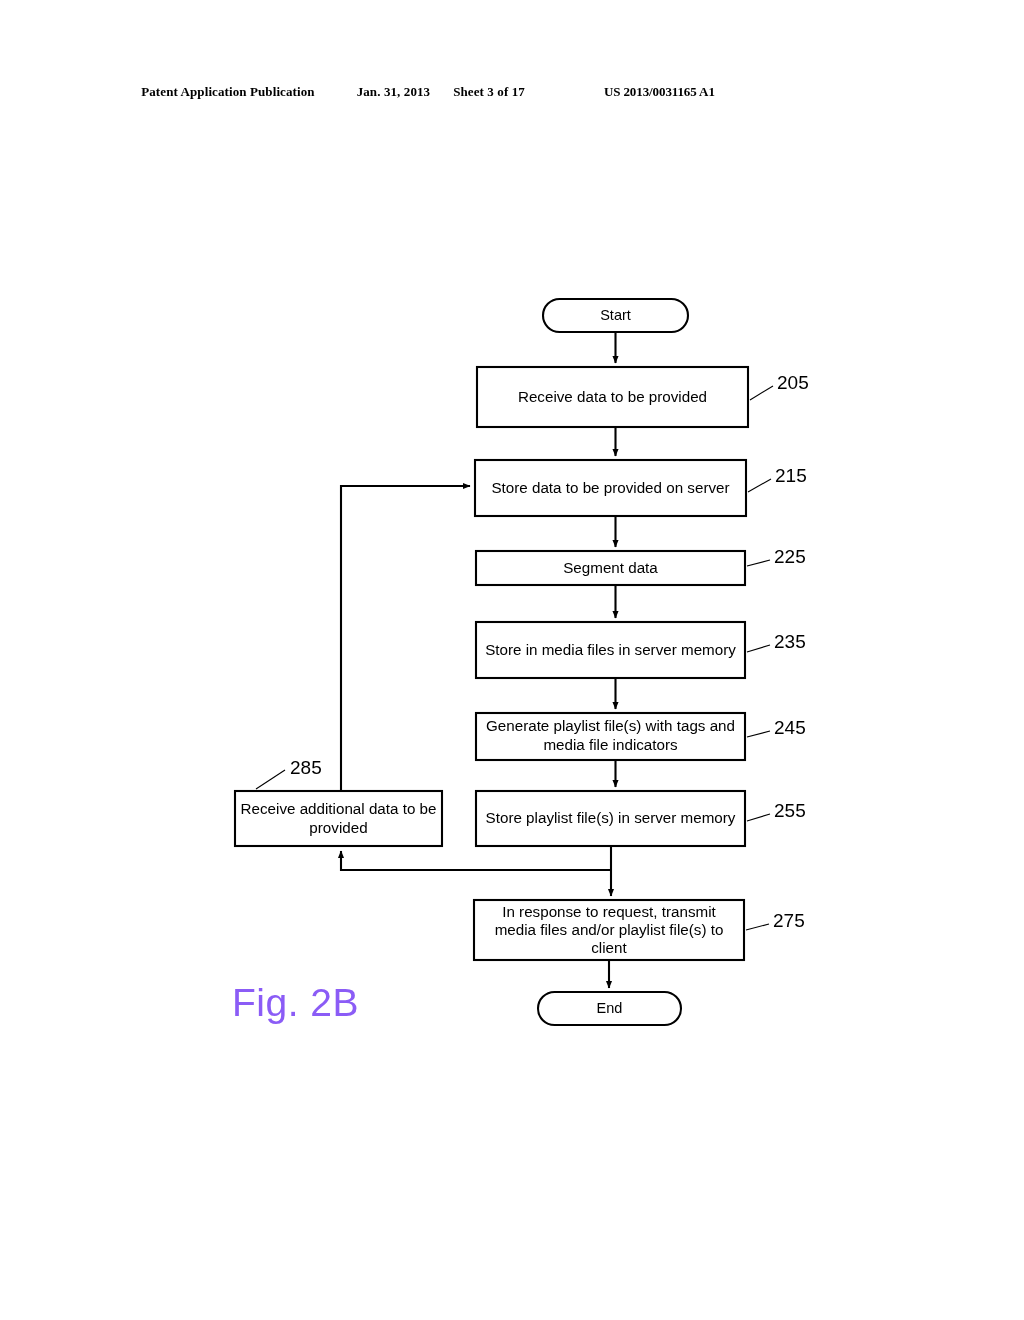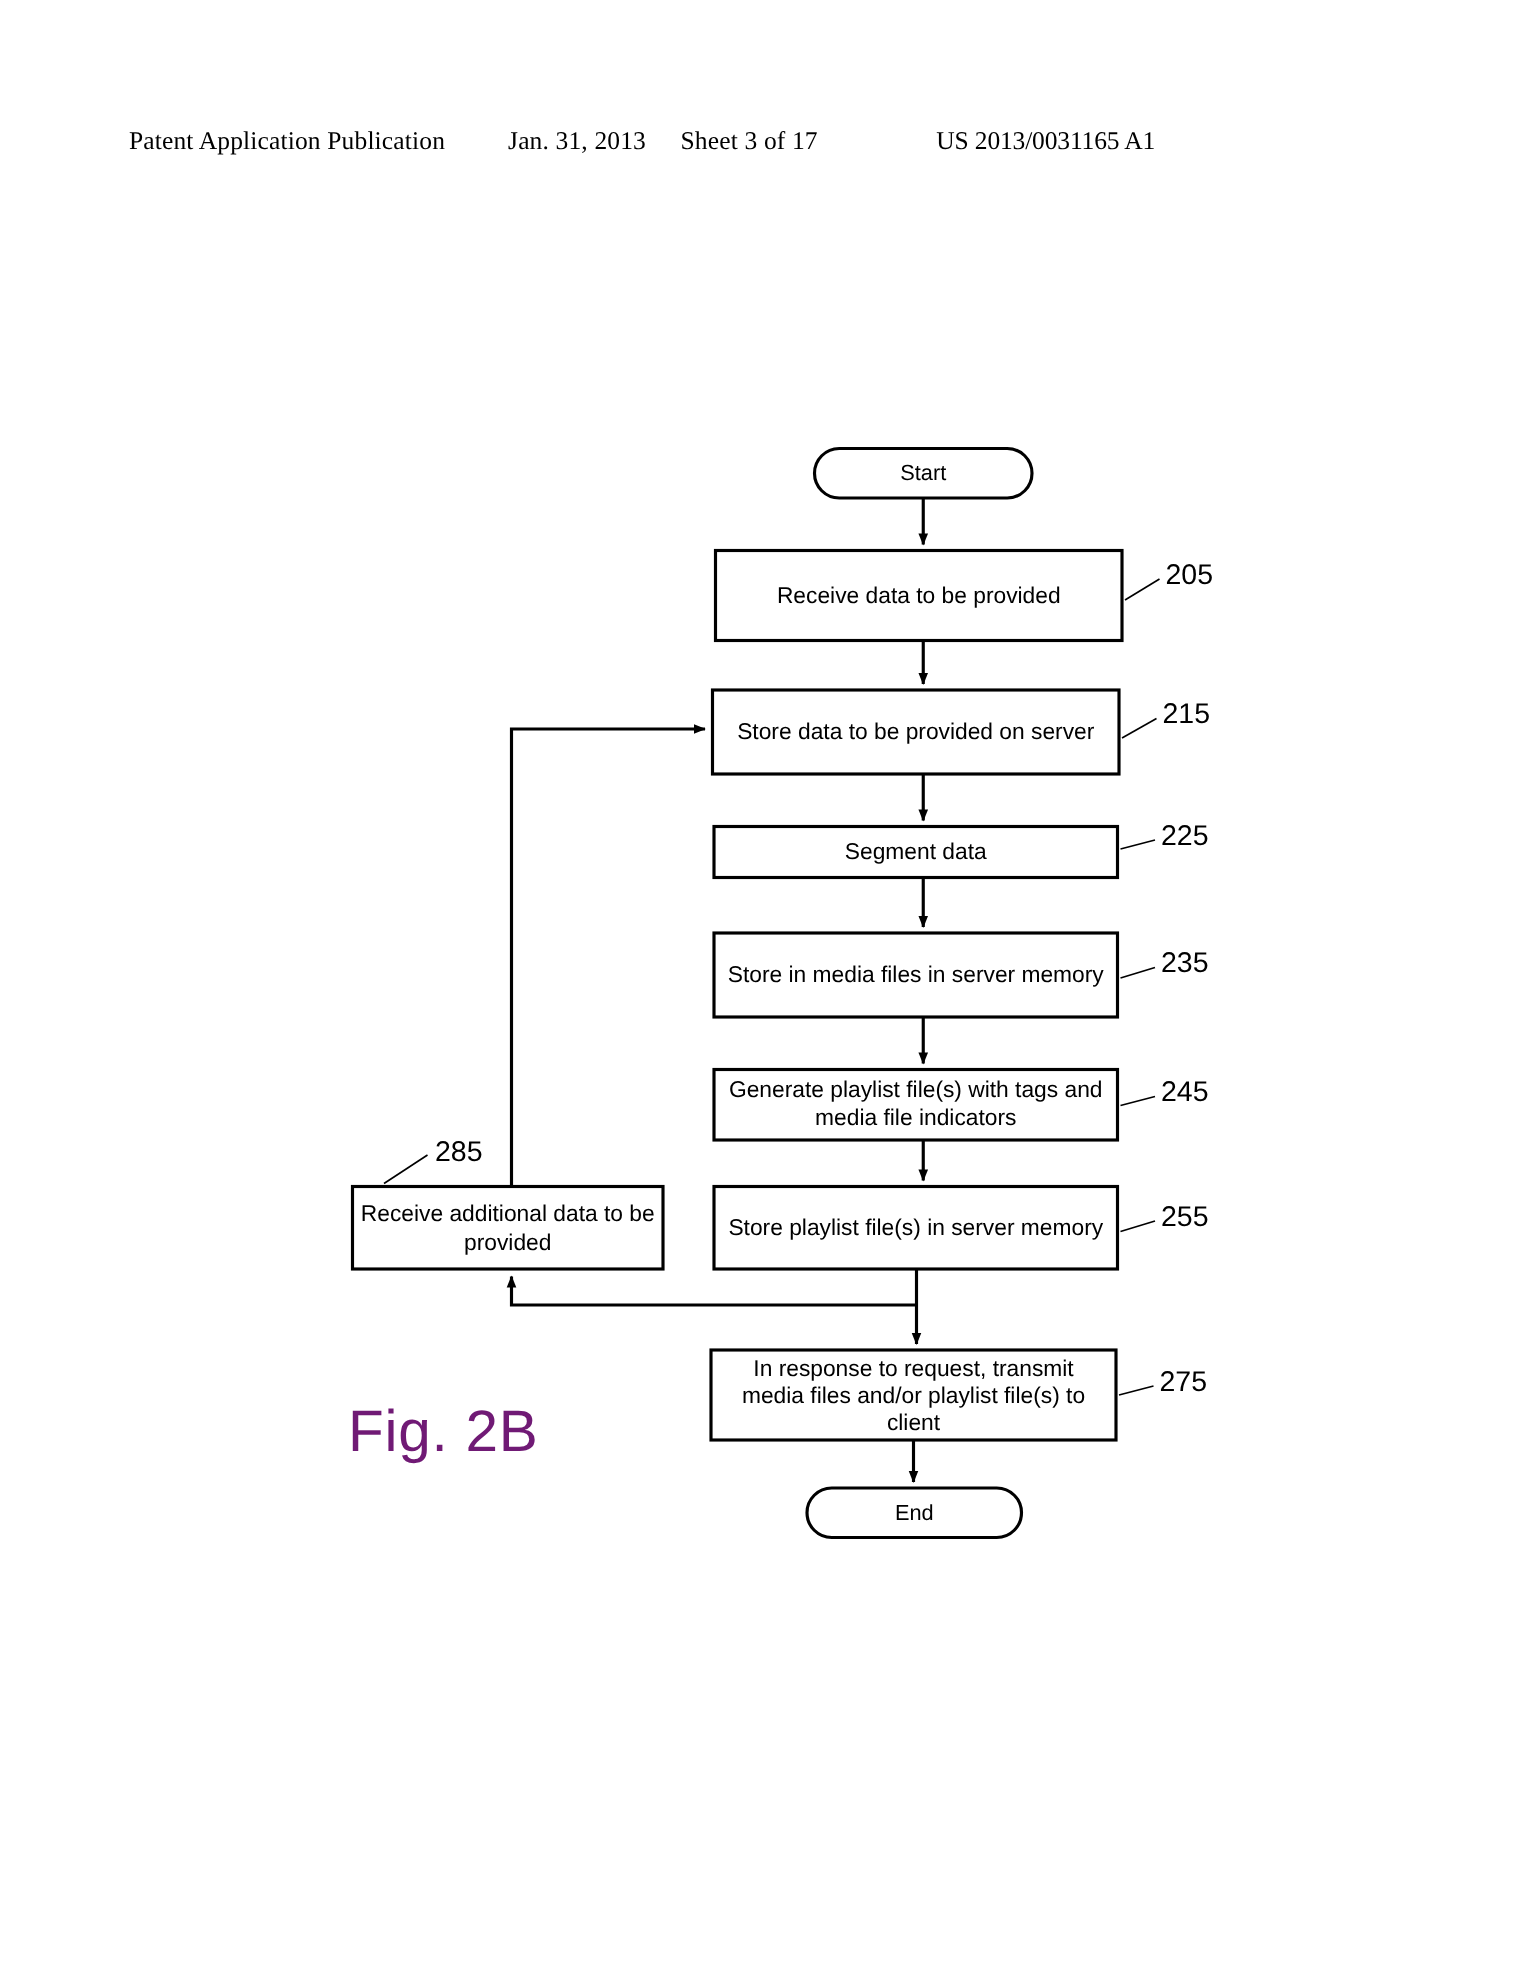--- a/index.html
+++ b/index.html
@@ -20,39 +20,39 @@
   #patent-header {
     position: absolute;
     left: 0;
     top: 84px;
     width: 856px;
     height: 30px;
     display: flex;
     align-items: baseline;
     justify-content: center;
     font-family: "Liberation Serif", serif;
-    font-weight: normal;
-    font-size: 17px;
+    font-weight: bold;
+    font-size: 13px;
     letter-spacing: 0.1px;
     white-space: nowrap;
   }
   #patent-header .hdr-pub     { margin-right: 42px; }
   #patent-header .hdr-date    { margin-right: 23px; }
   #patent-header .hdr-sheet   { margin-right: 46px; }
   #patent-header .hdr-docnum  { letter-spacing: -0.1px; margin-left: 33px; }
 
   
   #figure-label {
     position: absolute;
     left: 232px;
-    top: 933px;
+    top: 981px;
     font-family: "Liberation Sans", sans-serif;
     font-size: 39px;
     letter-spacing: 0.5px;
-    color: #701a75;
+    color: #8b5cf6;
   }
 
   
   #flowchart-canvas {
     position: absolute;
     left: 0;
     top: 0;
     width: 1024px;
     height: 1320px;
   }

